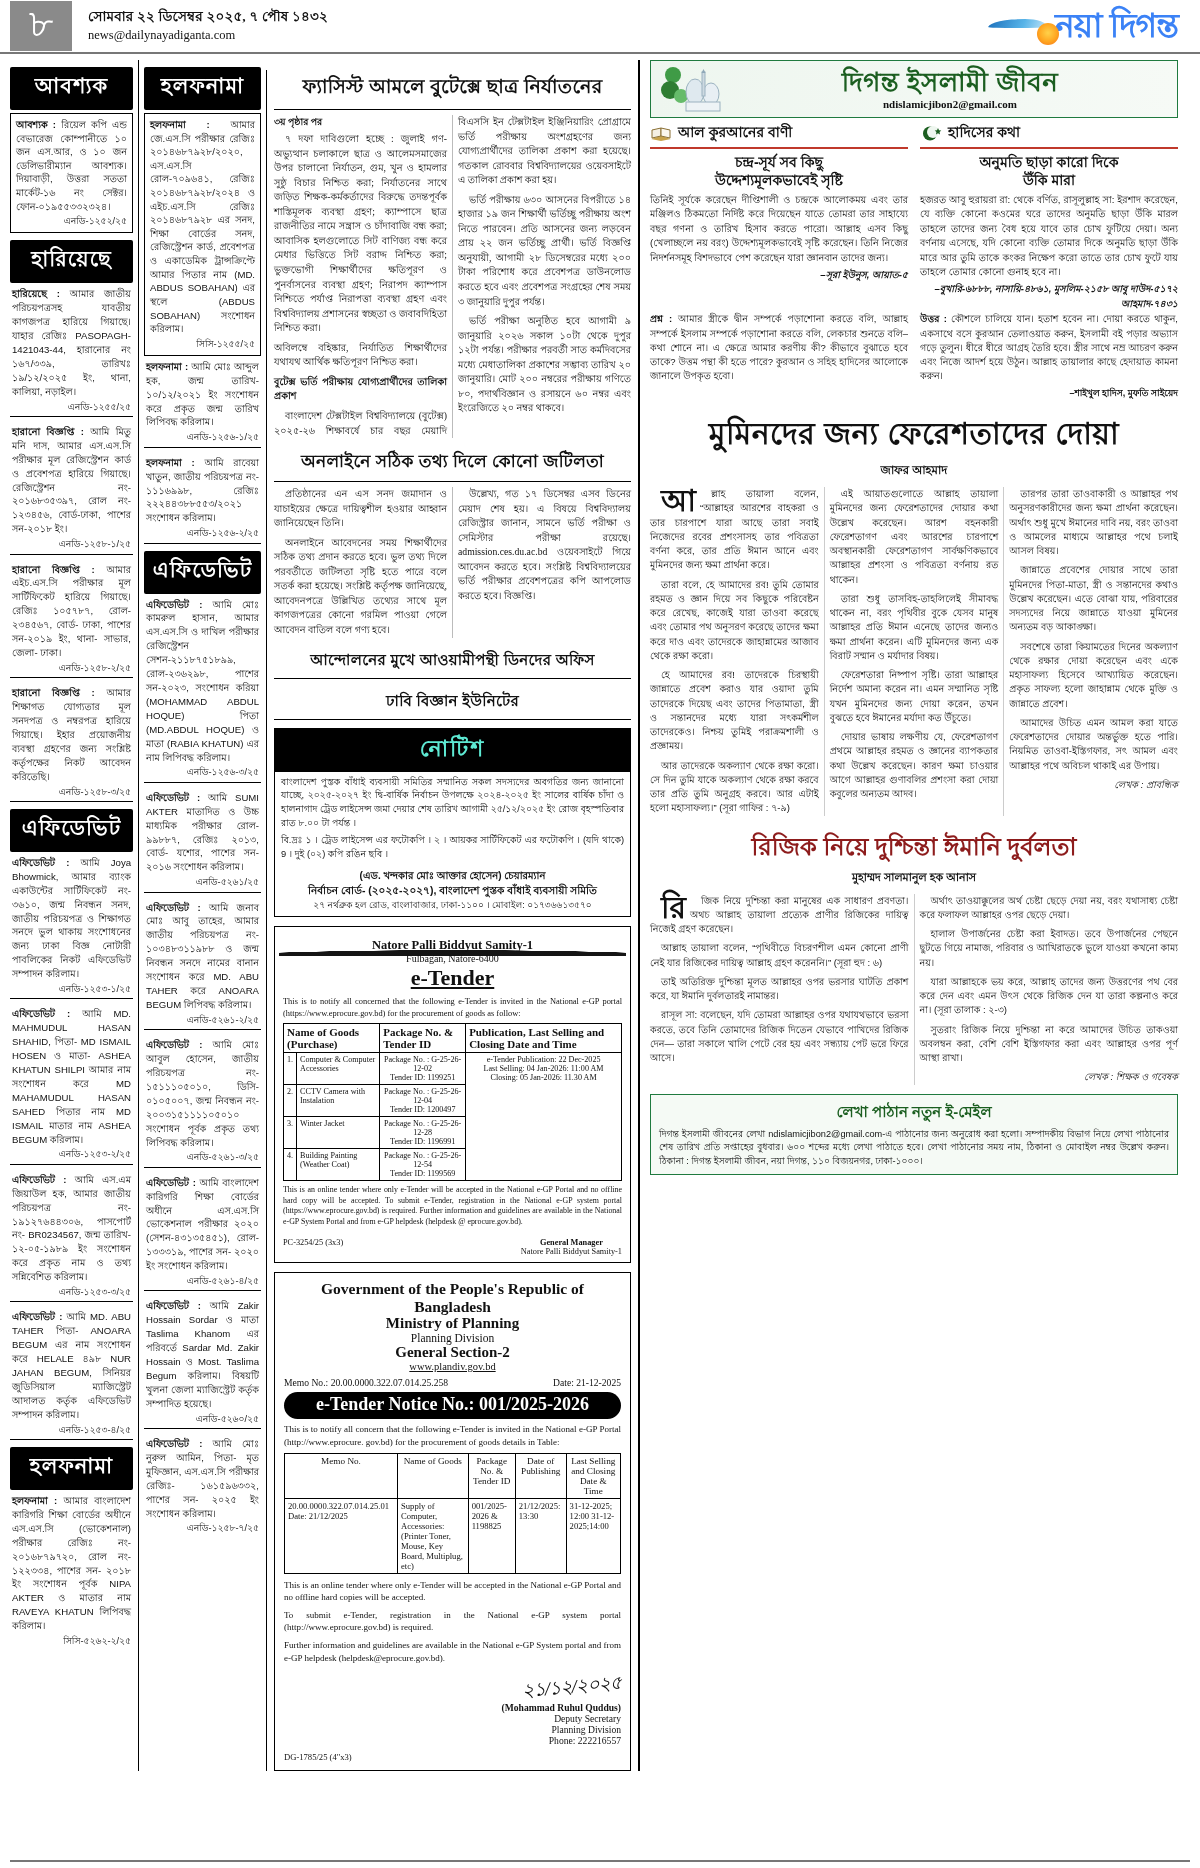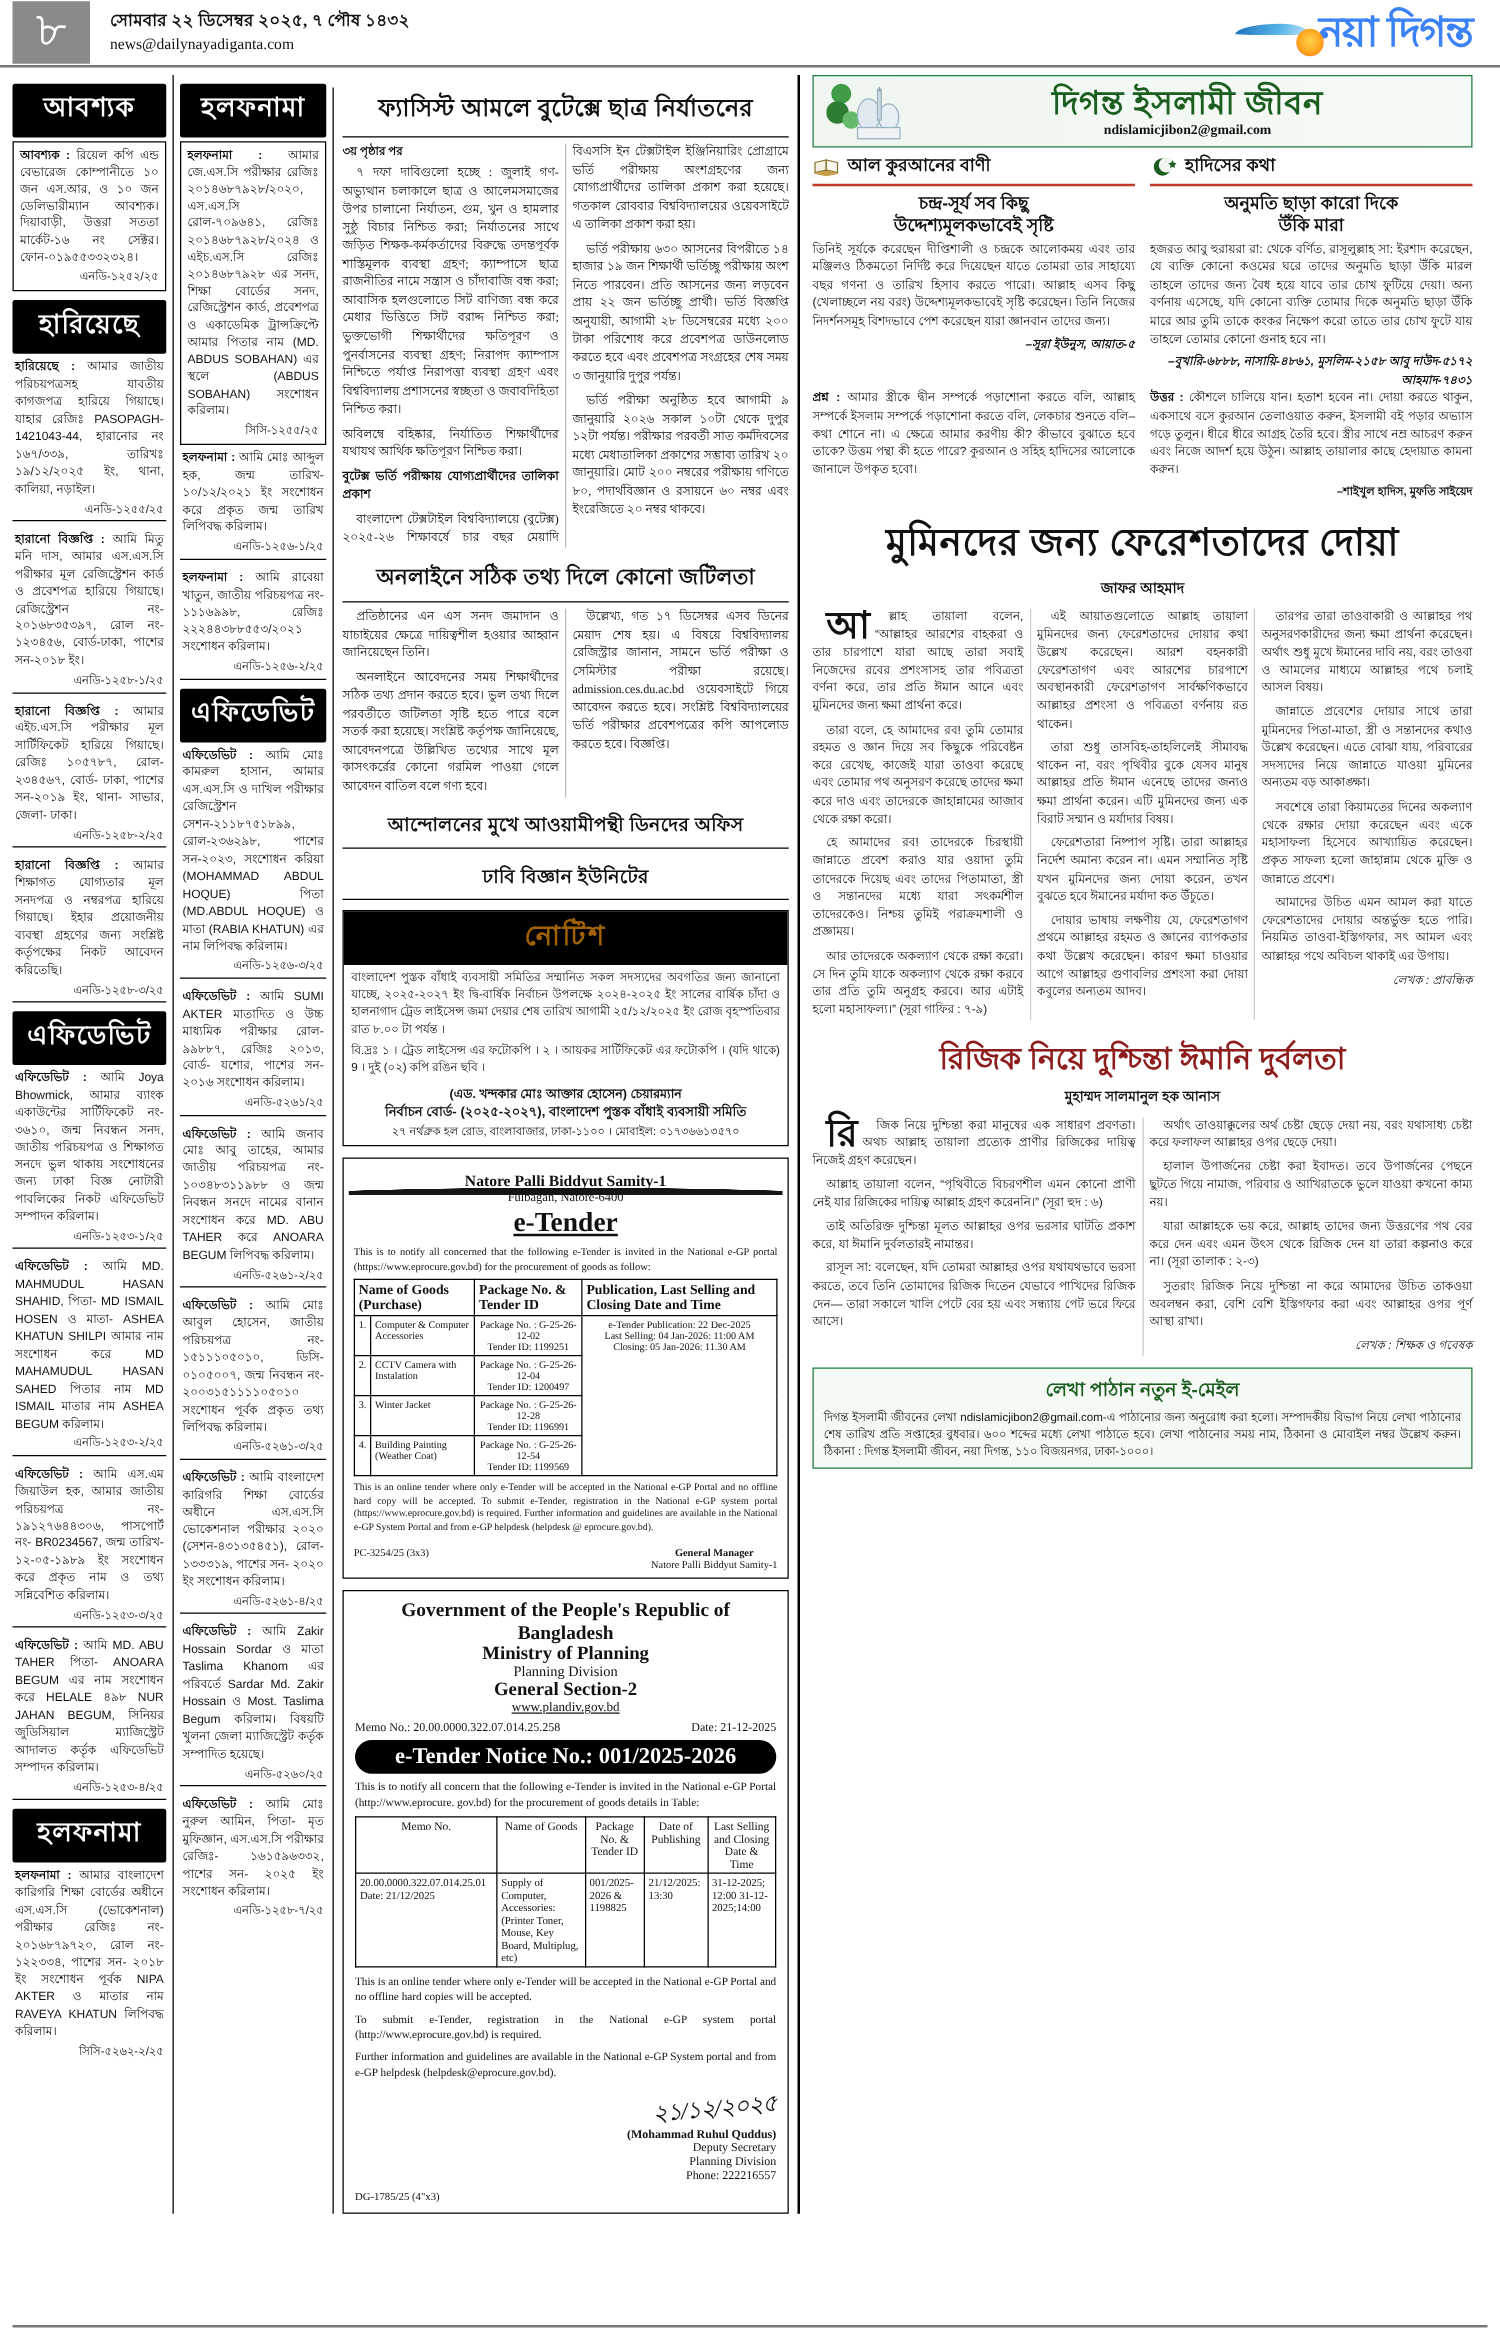--- a/index.html
+++ b/index.html
@@ -129,21 +129,21 @@
     column-count:2; column-gap:11px; column-rule:1px solid #bbb;
     font-size:9.7px; line-height:1.5; text-align:justify;
   }
   .news-cols p { margin:0 0 5px 0; text-indent:11px; }
   .news-cols p.noind { text-indent:0; }
   .from-prev { font-size:9.4px; font-weight:700; margin-bottom:3px; display:block;}
 
   
   .notice-box { border:1px solid #000; margin-top:8px; padding:0; }
   .notice-banner {
-    background:#000; color:#a16207; text-align:center;
+    background:#000; color:#5eead4; text-align:center;
     font-family:"Liberation Sans", sans-serif;
     font-weight:700; font-size:22px; letter-spacing:2px;
     padding:2px 0 4px;
   }
   .notice-body { padding:4px 6px; font-size:9.3px; line-height:1.5; text-align:justify;
     font-family:"Liberation Sans", sans-serif;}
   .notice-sig { text-align:center; font-weight:700; font-size:10px; margin-top:6px;
     font-family:"Liberation Sans", sans-serif;}
   .notice-sig2 { text-align:center; font-weight:700; font-size:10.5px;
     font-family:"Liberation Sans", sans-serif;}
@@ -415,21 +415,21 @@
         <p class="noind">অবিলম্বে বহিষ্কার, নির্যাতিত শিক্ষার্থীদের যথাযথ আর্থিক ক্ষতিপূরণ নিশ্চিত করা।</p>
         <p class="noind" style="font-weight:700">বুটেক্স ভর্তি পরীক্ষায় যোগ্যপ্রার্থীদের তালিকা প্রকাশ</p>
         <p>বাংলাদেশ টেক্সটাইল বিশ্ববিদ্যালয়ে (বুটেক্স) ২০২৫-২৬ শিক্ষাবর্ষে চার বছর মেয়াদি বিএসসি ইন টেক্সটাইল ইঞ্জিনিয়ারিং প্রোগ্রামে ভর্তি পরীক্ষায় অংশগ্রহণের জন্য যোগ্যপ্রার্থীদের তালিকা প্রকাশ করা হয়েছে। গতকাল রোববার বিশ্ববিদ্যালয়ের ওয়েবসাইটে এ তালিকা প্রকাশ করা হয়।</p>
         <p>ভর্তি পরীক্ষায় ৬৩০ আসনের বিপরীতে ১৪ হাজার ১৯ জন শিক্ষার্থী ভর্তিচ্ছু পরীক্ষায় অংশ নিতে পারবেন। প্রতি আসনের জন্য লড়বেন প্রায় ২২ জন ভর্তিচ্ছু প্রার্থী। ভর্তি বিজ্ঞপ্তি অনুযায়ী, আগামী ২৮ ডিসেম্বরের মধ্যে ২০০ টাকা পরিশোধ করে প্রবেশপত্র ডাউনলোড করতে হবে এবং প্রবেশপত্র সংগ্রহের শেষ সময় ৩ জানুয়ারি দুপুর পর্যন্ত।</p>
         <p>ভর্তি পরীক্ষা অনুষ্ঠিত হবে আগামী ৯ জানুয়ারি ২০২৬ সকাল ১০টা থেকে দুপুর ১২টা পর্যন্ত। পরীক্ষার পরবর্তী সাত কর্মদিবসের মধ্যে মেধাতালিকা প্রকাশের সম্ভাব্য তারিখ ২০ জানুয়ারি। মোট ২০০ নম্বরের পরীক্ষায় গণিতে ৮০, পদার্থবিজ্ঞান ও রসায়নে ৬০ নম্বর এবং ইংরেজিতে ২০ নম্বর থাকবে।</p>
       </div>
 
       <div class="news-headline sub">অনলাইনে সঠিক তথ্য দিলে কোনো জটিলতা</div>
       <div class="news-cols">
         <p>প্রতিষ্ঠানের এন এস সনদ জমাদান ও যাচাইয়ের ক্ষেত্রে দায়িত্বশীল হওয়ার আহ্বান জানিয়েছেন তিনি।</p>
-        <p>অনলাইনে আবেদনের সময় শিক্ষার্থীদের সঠিক তথ্য প্রদান করতে হবে। ভুল তথ্য দিলে পরবর্তীতে জটিলতা সৃষ্টি হতে পারে বলে সতর্ক করা হয়েছে। সংশ্লিষ্ট কর্তৃপক্ষ জানিয়েছে, আবেদনপত্রে উল্লিখিত তথ্যের সাথে মূল কাসৎকর্রের কোনো গরমিল পাওয়া গেলে আবেদন বাতিল বলে গণ্য হবে।</p>
+        <p>অনলাইনে আবেদনের সময় শিক্ষার্থীদের সঠিক তথ্য প্রদান করতে হবে। ভুল তথ্য দিলে পরবর্তীতে জটিলতা সৃষ্টি হতে পারে বলে সতর্ক করা হয়েছে। সংশ্লিষ্ট কর্তৃপক্ষ জানিয়েছে, আবেদনপত্রে উল্লিখিত তথ্যের সাথে মূল কাগজপত্রের কোনো গরমিল পাওয়া গেলে আবেদন বাতিল বলে গণ্য হবে।</p>
         <p>উল্লেখ্য, গত ১৭ ডিসেম্বর এসব ডিনের মেয়াদ শেষ হয়। এ বিষয়ে বিশ্ববিদ্যালয় রেজিস্ট্রার জানান, সামনে ভর্তি পরীক্ষা ও সেমিস্টার পরীক্ষা রয়েছে। admission.ces.du.ac.bd ওয়েবসাইটে গিয়ে আবেদন করতে হবে। সংশ্লিষ্ট বিশ্ববিদ্যালয়ের ভর্তি পরীক্ষার প্রবেশপত্রের কপি আপলোড করতে হবে। বিজ্ঞপ্তি।</p>
       </div>
 
       <div class="news-headline sub" style="font-size:15px">আন্দোলনের মুখে আওয়ামীপন্থী ডিনদের অফিস</div>
       <div class="news-headline sub" style="font-size:15px">ঢাবি বিজ্ঞান ইউনিটের</div>
 
       <div class="notice-box">
         <div class="notice-banner">নোটিশ</div>
         <div class="notice-body">
           <div>বাংলাদেশ পুস্তক বাঁধাই ব্যবসায়ী সমিতির সম্মানিত সকল সদস্যদের অবগতির জন্য জানানো যাচ্ছে, ২০২৫-২০২৭ ইং দ্বি-বার্ষিক নির্বাচন উপলক্ষে ২০২৪-২০২৫ ইং সালের বার্ষিক চাঁদা ও হালনাগাদ ট্রেড লাইসেন্স জমা দেয়ার শেষ তারিখ আগামী ২৫/১২/২০২৫ ইং রোজ বৃহস্পতিবার রাত ৮.০০ টা পর্যন্ত ।</div>

